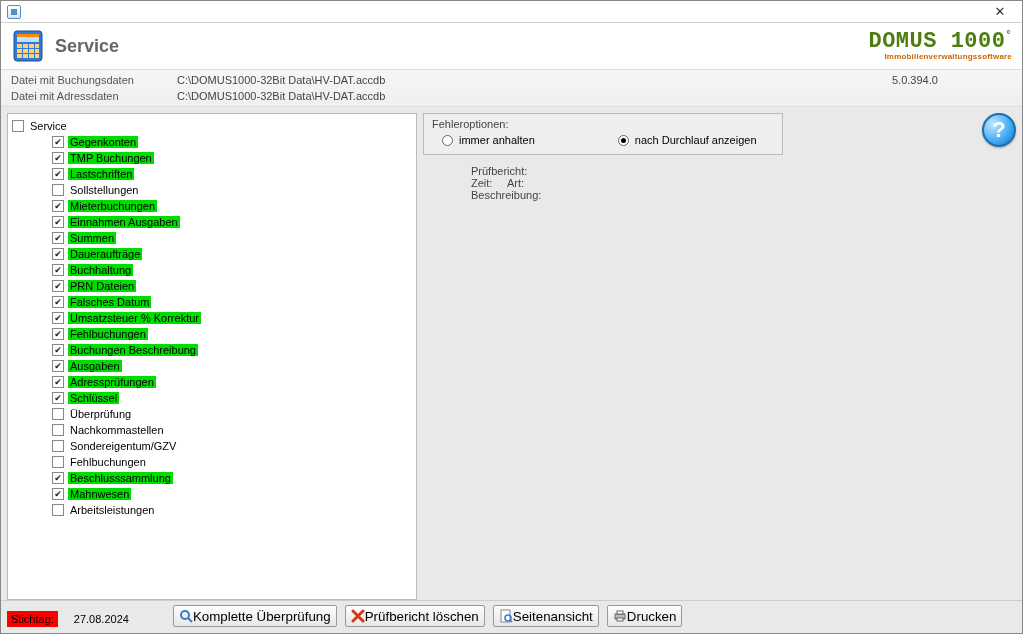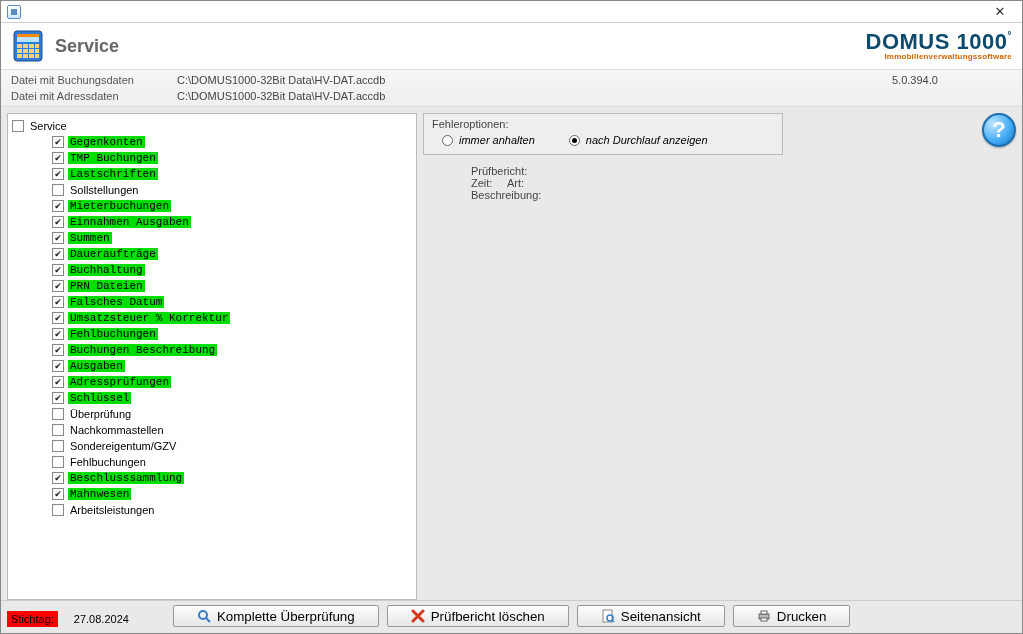--- a/index.html
+++ b/index.html
@@ -10,59 +10,59 @@
   .app-tiny-icon { width:14px; height:14px; background:linear-gradient(#fff,#cfe8ff); border:1px solid #5a8abf; border-radius:2px; position:relative; }
   .app-tiny-icon::after { content:""; position:absolute; inset:3px; background:#5a8abf; }
   .close-btn { width:32px; height:18px; display:flex; align-items:center; justify-content:center; cursor:default; }
   .close-x { font-size:13px; line-height:1; color:#333; }
 
   .header { display:flex; align-items:center; justify-content:space-between; padding:6px 10px 6px 10px; border-bottom:1px solid #ddd; background:#fff; }
   .header-left { display:flex; align-items:center; gap:10px; }
   .tool-app-icon { width:34px; height:34px; display:flex; align-items:center; justify-content:center; }
   .header-title { font-size:18px; font-weight:bold; color:#666; }
   .brand { text-align:right; line-height:1; }
-  .brand-main { font-weight:900; font-family: Liberation Sans, sans-serif; font-size:22px; color:#0c4a6e; letter-spacing:0.5px; position:relative;margin-left:20px; }
+  .brand-main { font-weight:900; font-family: Liberation Mono, monospace; font-size:22px; color:#4d7c0f; letter-spacing:0.5px; position:relative;margin-left:20px; }
   .brand-main .deg { font-size:10px; vertical-align:top; }
   .brand-sub { font-size:8px; color:#cc6600; font-weight:bold; letter-spacing:0.2px; }
 
   .file-rows { display:grid; grid-template-columns: 160px 1fr 120px; gap:4px 6px; padding:4px 10px; background:linear-gradient(#f6f6f6,#efefef); border-bottom:1px solid #ddd; color:#555; }
   .file-rows .lbl { } .file-rows .val { color:#444; } .file-rows .ver { color:#444; }
 
   .body { flex:1; display:flex; gap:6px; padding:6px 6px 0 6px; min-height:0; background:#e9e9e9; }
   .left-panel { width:410px; background:#fff; border:1px solid #bbb; padding:4px 4px 4px 4px; overflow:auto; }
   .right-panel { flex:1; display:flex; flex-direction:column; gap:6px; min-width:0;}
   .tree-root { list-style:none; margin:0; padding:0; }
   .tree-root > li > .node-row > .ck { } 
   .node-row { display:flex; align-items:center; gap:4px; height:16px; }
   .tree-children { list-style:none; margin:0; padding-left:40px; }
   .tree-children .node-row { }
   .ck { width:12px; height:12px; border:1px solid #888; background:#fff; display:inline-flex; align-items:center; justify-content:center; font-size:10px; line-height:1; color:#222; }
   .ck.checked::after{ content:"✔"; font-size:9px; }
   .node-label { padding:0 2px; white-space:nowrap; }
-  .node-label.hi { background:#00dd00;font-family:Liberation Mono, monospace; }
+  .node-label.hi { background:#00dd00; }
 
   .group { border:1px solid #bbb; background:#eee; padding:4px 8px 8px 8px; }
   .group-title { color:#444; margin-bottom:4px; }
-  .radio-row { display:flex; align-items:flex-end; gap:34px; padding-left:10px;font-style:italic; }
+  .radio-row { display:flex; align-items:flex-end; gap:83px; padding-left:10px; }
   .radio { display:flex; align-items:center; gap:6px; }
   .radio .dot { width:11px; height:11px; border:1px solid #666; border-radius:50%; display:inline-flex; align-items:center; justify-content:center; background:#fff; }
   .radio.sel .dot::after { content:""; width:5px; height:5px; background:#000; border-radius:50%; display:block; }
 
   .right-panel .info-block { padding:4px 8px; color:#444;margin-left:40px; }
   .info-block .row { display:flex; gap:6px; }
   .info-block .lbl { min-width:46px; }
   .right-top-wrap { position:relative; display:flex; gap:8px; align-items:flex-start; }
   .right-top-wrap .group { flex:0 0 auto; width:360px; }
   .help-circle { width:34px; height:34px; border-radius:50%; background:radial-gradient(circle at 30% 30%, #bfe6ff, #3fa9f5 60%, #1b6fb0); border:2px solid #1b6fb0; display:flex; align-items:center; justify-content:center; color:#fff; font-weight:bold; font-size:22px; box-shadow:0 1px 2px rgba(0,0,0,0.3); }
 
   .bottom-bar { display:flex; align-items:flex-end; gap:8px; padding:4px 6px 6px 6px; background:#e9e9e9; border-top:1px solid #ccc; }
   .stichtag-lbl { background:#ff0000; color:#000; padding:2px 4px; font-weight:normal; }
   .stichtag-val { padding:2px 8px; }
   .spacer1 { width:20px; }
-  .btn { display:inline-flex; align-items:center; gap:6px; padding:2px 23px; height:22px; background:linear-gradient(#fdfdfd,#e7e7e7); border:1px solid #999; border-radius:2px; cursor:default; }
+  .btn { display:inline-flex; align-items:center; gap:0; padding:2px 5px; height:22px; background:linear-gradient(#fdfdfd,#e7e7e7); border:1px solid #999; border-radius:2px; cursor:default; }
   .btn .ico { width:14px; height:14px; display:inline-flex; align-items:center; justify-content:center; }
 
   
   svg { display:block; }
 </style>
 </head>
 <body>
 
 <div class="window">
 

